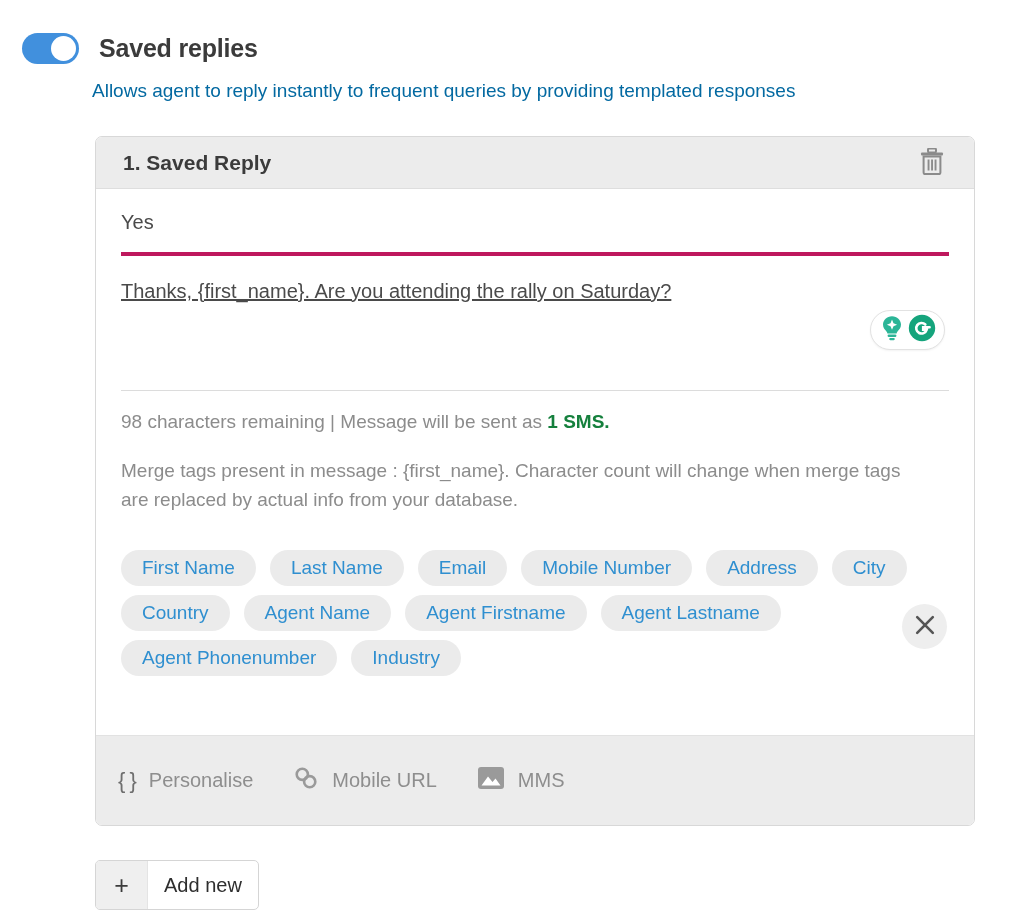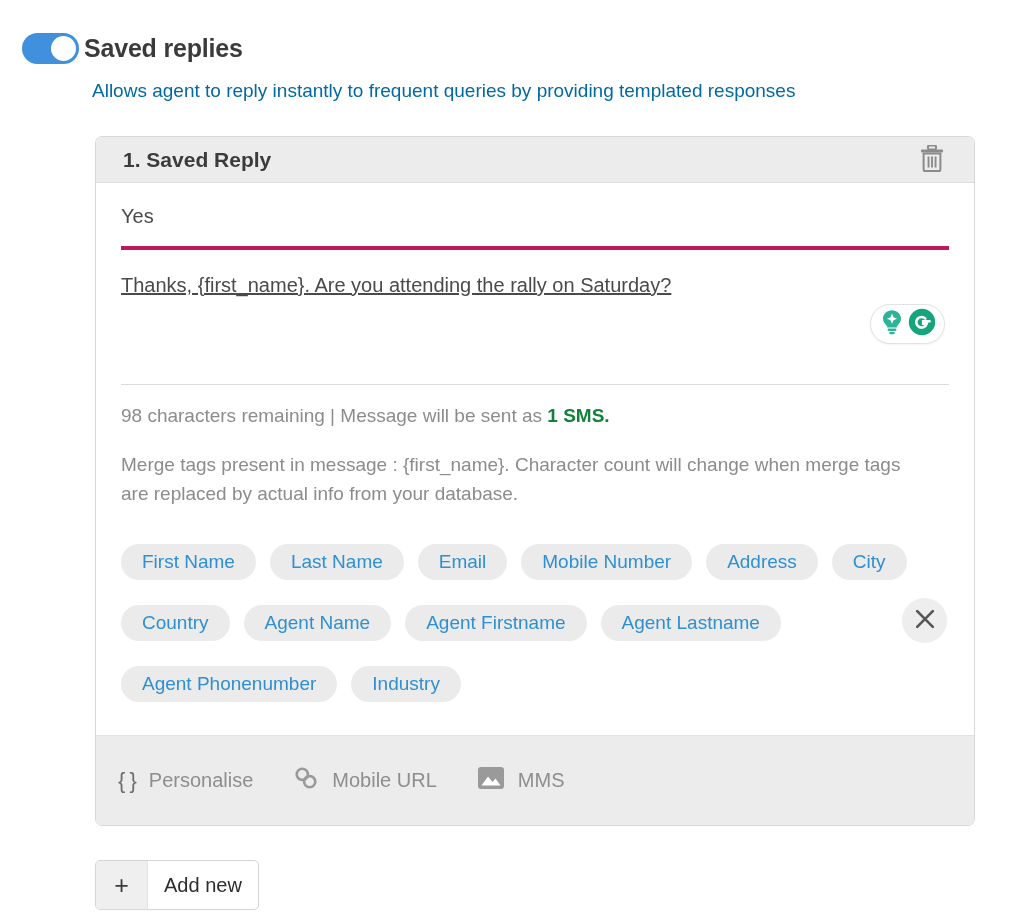--- a/index.html
+++ b/index.html
@@ -15,21 +15,21 @@
 
   .page { position: relative; width: 1024px; height: 922px; overflow: hidden; }
 
   
   .header-row {
     position: absolute;
     left: 22px;
     top: 33px;
     display: flex;
     align-items: center;
-    gap: 5px;
+    gap: 20px;
   }
   .toggle {
     width: 57px;
     height: 31px;
     border-radius: 16px;
     background: #4190dd;
     position: relative;
     flex: none;
     cursor: pointer;
   }
@@ -64,21 +64,21 @@
     left: 95px;
     top: 136px;
     width: 880px;
     height: 690px;
     border: 1px solid #d8d8d8;
     border-radius: 7px;
     background: #ffffff;
     overflow: hidden;
   }
   .card-header {
-    height: 46px;
+    height: 52px;
     background: #ececec;
     border-bottom: 1px solid #dedede;
     display: flex;
     align-items: center;
     justify-content: space-between;
     padding: 0 25px 0 27px;
   }
   .card-header-title {
     font-size: 21px;
     font-weight: bold;
@@ -140,21 +140,21 @@
   }
 
   
   .tags-wrap {
     position: relative;
     padding: 36px 0 18px 0;
   }
   .tags {
     display: flex;
     flex-wrap: wrap;
-    gap: 25px 14px;
+    gap: 9px 14px;
     width: 800px;
   }
   .chip {
     background: #ebebeb;
     color: #2f8fd0;
     font-size: 19px;
     border-radius: 19px;
     padding: 8px 21px 9px 21px;
     line-height: 1;
     cursor: pointer;

